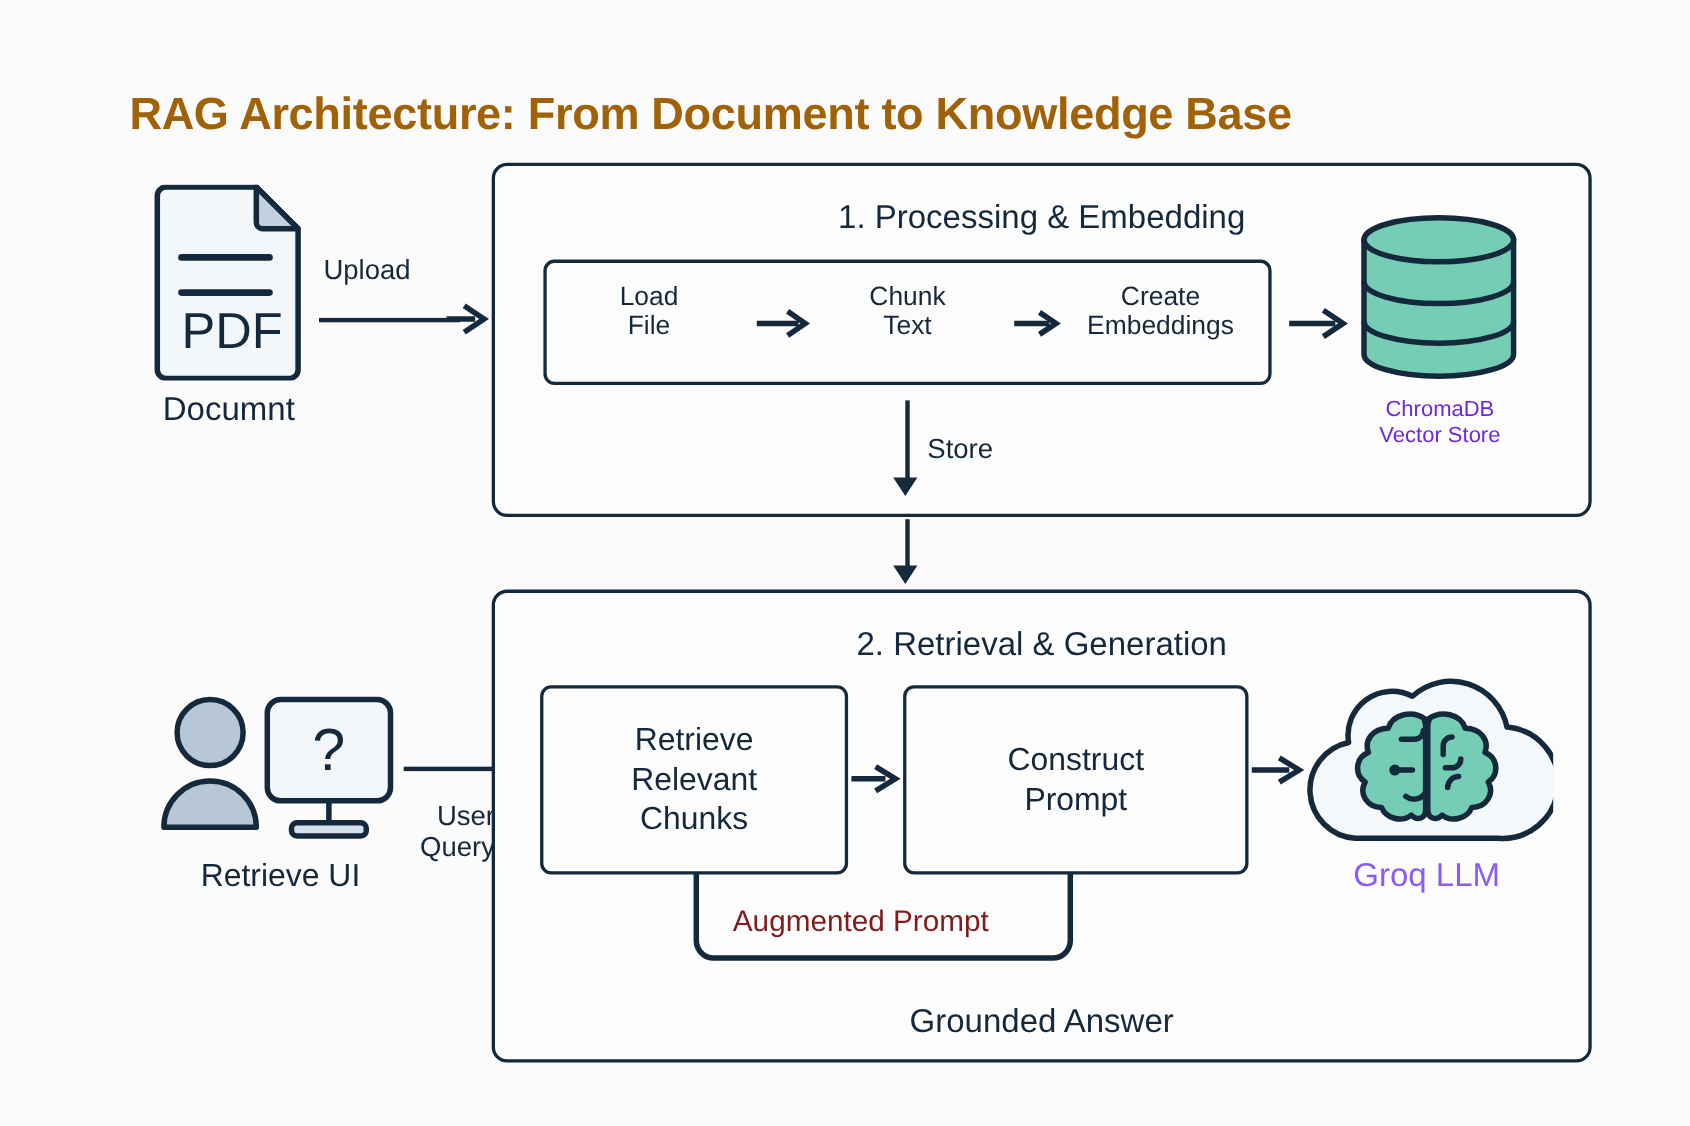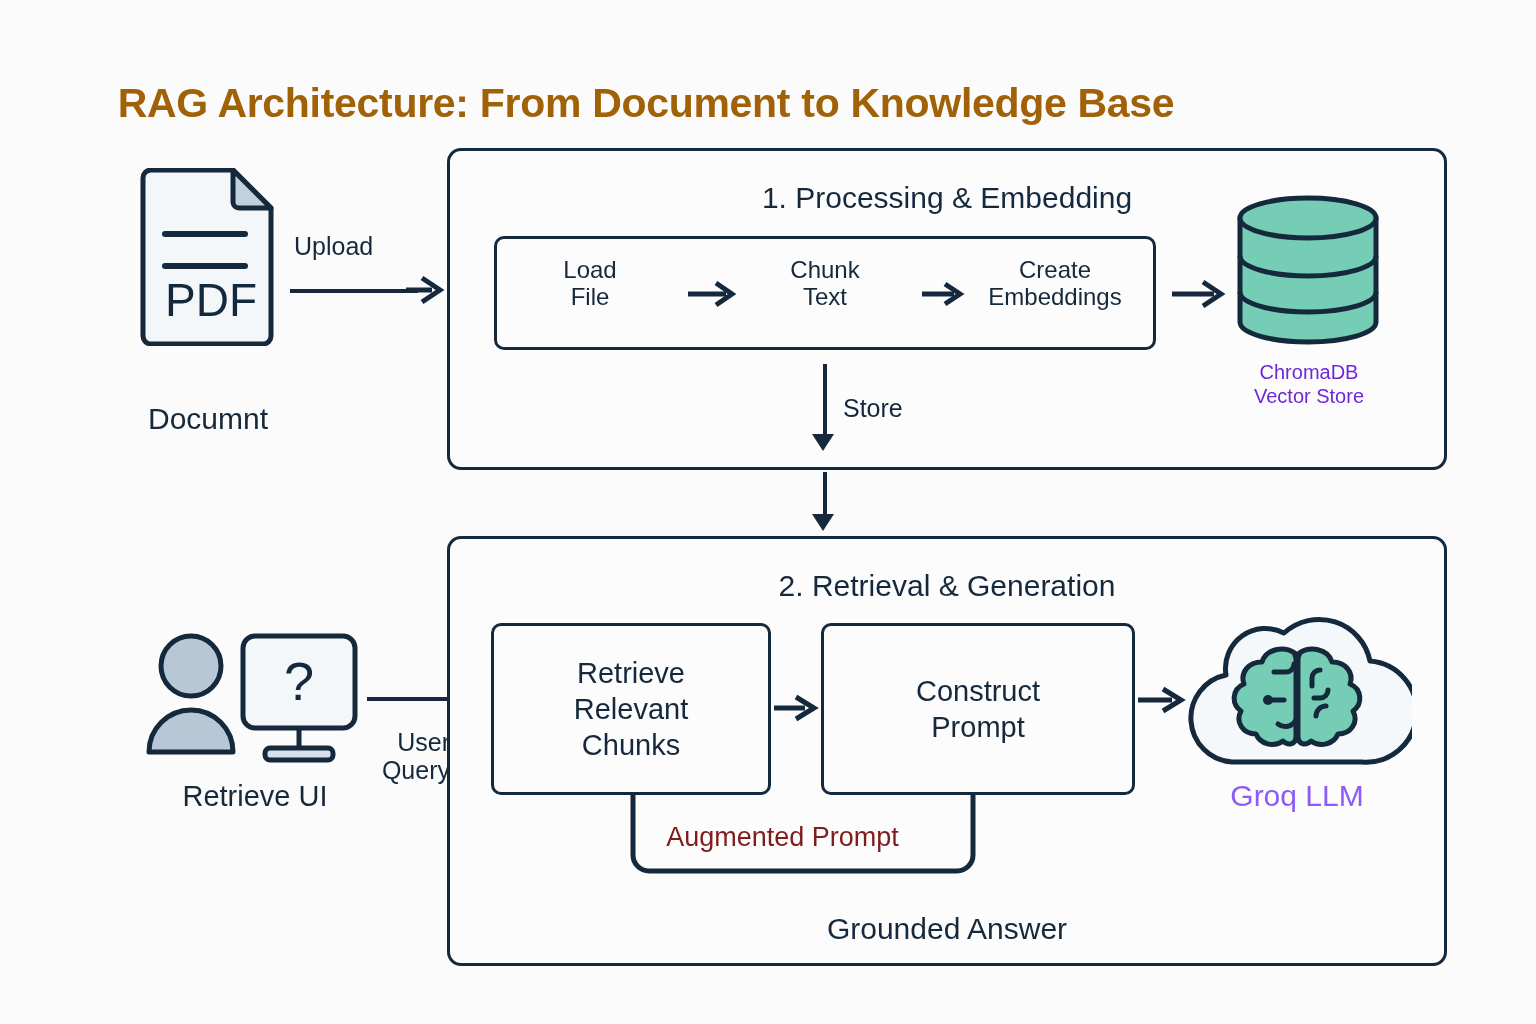--- a/index.html
+++ b/index.html
@@ -79,21 +79,21 @@
   
   .chev-r{position:absolute;}
   .chev-r svg{display:block;}
 
   .edge-label{
     position:absolute;font-size:25px;color:#16293C;white-space:pre-line;line-height:1.12;
   }
 
   
   #pdf-doc-icon{left:137px;top:168px;width:140px;height:224px;}
-  #doc-label{left:80px;top:356px;width:256px;text-align:center;font-size:30px;color:#16293C;margin-top:46px;}
+  #doc-label{left:80px;top:356px;width:256px;text-align:center;font-size:30px;color:#16293C;}
 
   
   #chromadb-icon{left:1228px;top:194px;width:160px;height:152px;}
   #chromadb-label{left:1190px;top:360px;width:238px;text-align:center;font-size:20px;line-height:1.22;color:#6d28d9;white-space:pre-line;}
 
   
   #streamlit-icon{left:143px;top:630px;width:220px;height:140px;}
   #streamlit-label{left:110px;top:780px;width:290px;text-align:center;font-size:29px;color:#16293C;}
 
   

